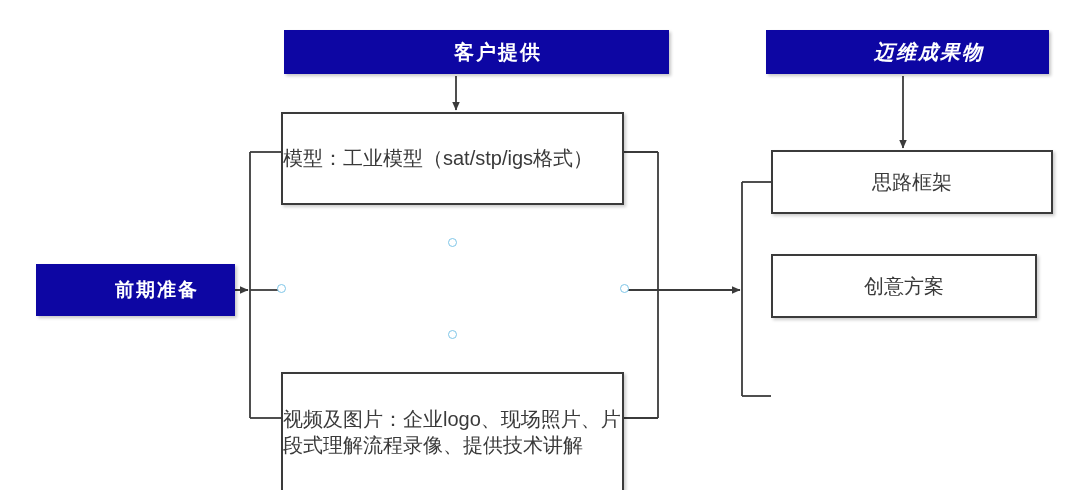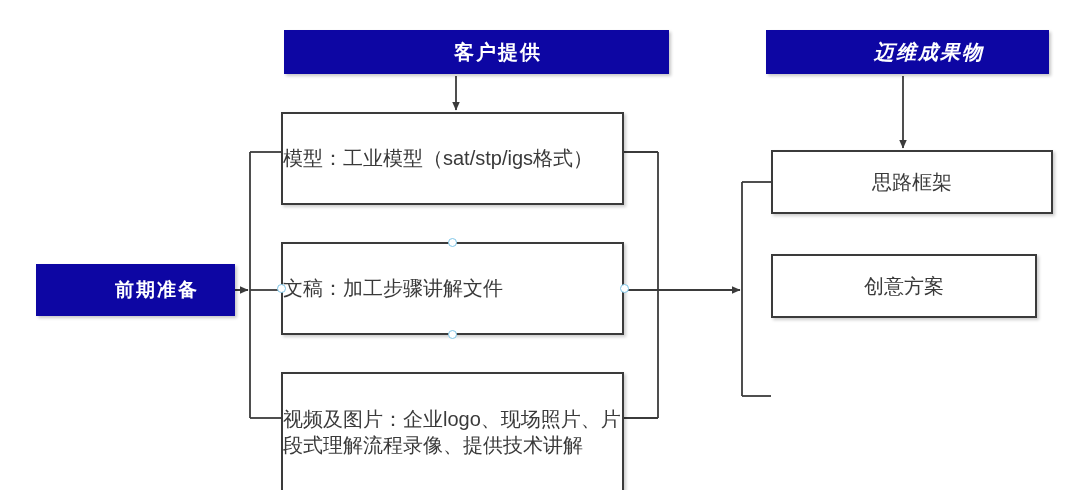--- a/index.html
+++ b/index.html
@@ -132,23 +132,20 @@
   <div class="blue-box" id="hdr-client">客户提供</div>
 
   <div class="blue-box" id="hdr-deliver">迈维成果物</div>
 
   <div class="blue-box" id="start-prep">前期准备</div>
 
   <div class="wbox left-align" id="box-model">
     <div class="wtext">模型：工业模型（sat/stp/igs格式）</div>
   </div>
 
-  <div class="wbox left-align" id="box-doc">
-    <div class="wtext">文稿：加工步骤讲解文件</div>
-  </div>
 
   <div class="wbox left-align" id="box-media">
     <div class="wtext">视频及图片：企业logo、现场照片、片段式理解流程录像、提供技术讲解</div>
   </div>
 
   <div class="wbox center-align" id="box-frame">
     <div class="wtext">思路框架</div>
   </div>
 
   <div class="wbox center-align" id="box-idea">

